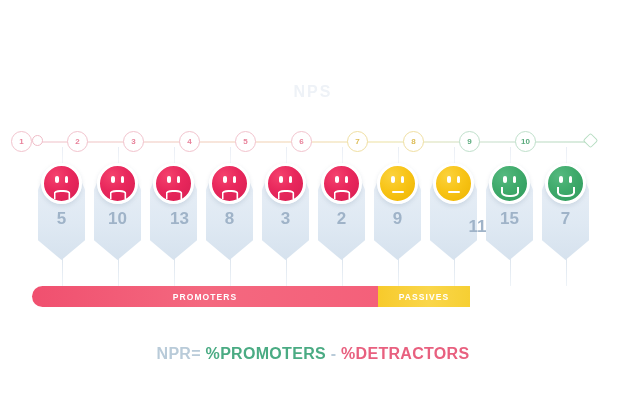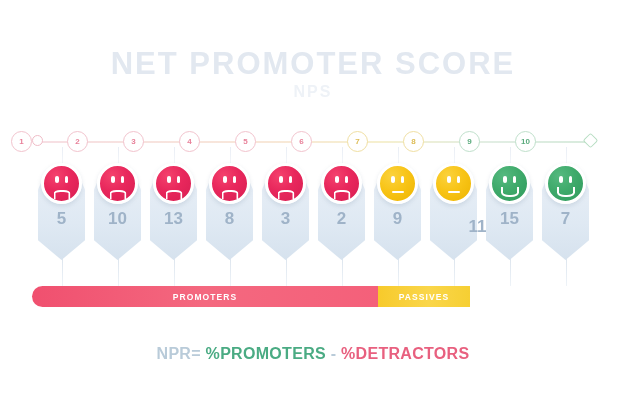--- a/index.html
+++ b/index.html
@@ -128,21 +128,20 @@
   .f-npr{color:#b9cbd9;}
   .f-prom{color:#4aab83;}
   .f-dash{color:#b9cbd9;}
   .f-detr{color:#e8607f;}
 </style>
 </head>
 <body>
 
 <div id="stage">
 
-  <div class="title">NET PROMOTER SCORE</div>
   <div class="subtitle">NPS</div>
 
   <div class="scale">
     <div class="track"></div>
     <div class="cap left"></div>
     <div class="cap right"></div>
   <div class="snode" style="left: 11px; border: 1.3px solid rgb(242, 195, 205); color: rgb(232, 129, 154);">1</div>
       <div class="snode" style="left: 67px; border: 1.3px solid rgb(242, 195, 205); color: rgb(232, 129, 154);">2</div>
       <div class="snode" style="left: 123px; border: 1.3px solid rgb(242, 195, 205); color: rgb(232, 129, 154);">3</div>
       <div class="snode" style="left: 179px; border: 1.3px solid rgb(242, 195, 205); color: rgb(232, 129, 154);">4</div>
@@ -184,21 +183,21 @@
     <div class="face f-det" style="left: 97px;">
       <div class="eyes">
         <div class="eye"></div>
         <div class="eye"></div>
       </div>
       <div class="mouth sad"></div>
     </div>
     <div class="stem-top" style="left: 173.5px;"></div>
     <div class="stem-bot" style="left: 173.5px;"></div>
     <div class="badge" style="left: 150px;"></div>
-    <div class="badge-num" style="left: 150px; text-align: center;">13</div>
+    <div class="badge-num" style="left: 156px; text-align: center;">13</div>
     <div class="face f-det" style="left: 153px;">
       <div class="eyes">
         <div class="eye"></div>
         <div class="eye"></div>
       </div>
       <div class="mouth sad"></div>
     </div>
     <div class="stem-top" style="left: 229.5px;"></div>
     <div class="stem-bot" style="left: 229.5px;"></div>
     <div class="badge" style="left: 206px;"></div>

